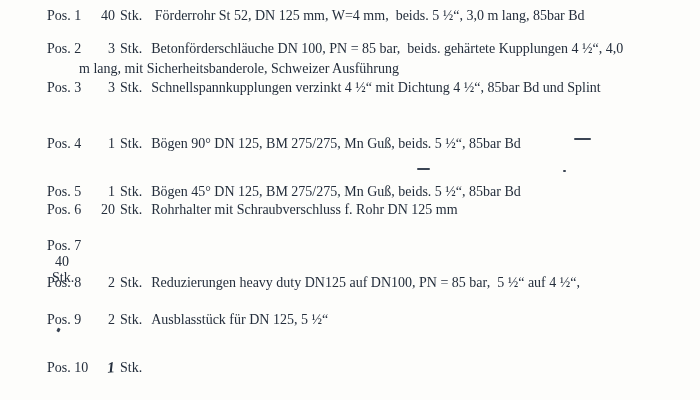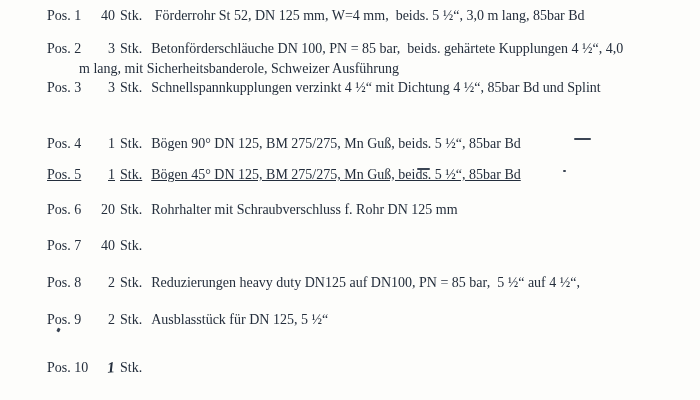--- a/index.html
+++ b/index.html
@@ -41,23 +41,23 @@
     font-style: italic;
     font-size: 15.5px;
     transform: rotate(-4deg);
   }
   
   .r1  { top: 8px; }
   .r2  { top: 41px; }
   .r2b { top: 61px; }
   .r3  { top: 80px; }
   .r4  { top: 136px; }
-  .r5  { top: 167px; text-decoration: underline; }
+  .r5  { top: 184px; }
   .r6  { top: 202px; }
-  .r7  { top: 238px; }
+  .r7  { top: 238px; flex-direction: column; }
   .r8  { top: 275px; }
   .r9  { top: 312px; }
   .r10 { top: 360px; }
   .r11 { top: 376px; margin-top: 25px; }
   
   .artifact {
     position: absolute;
     background: #3a4453;
     border-radius: 1px;
   }

